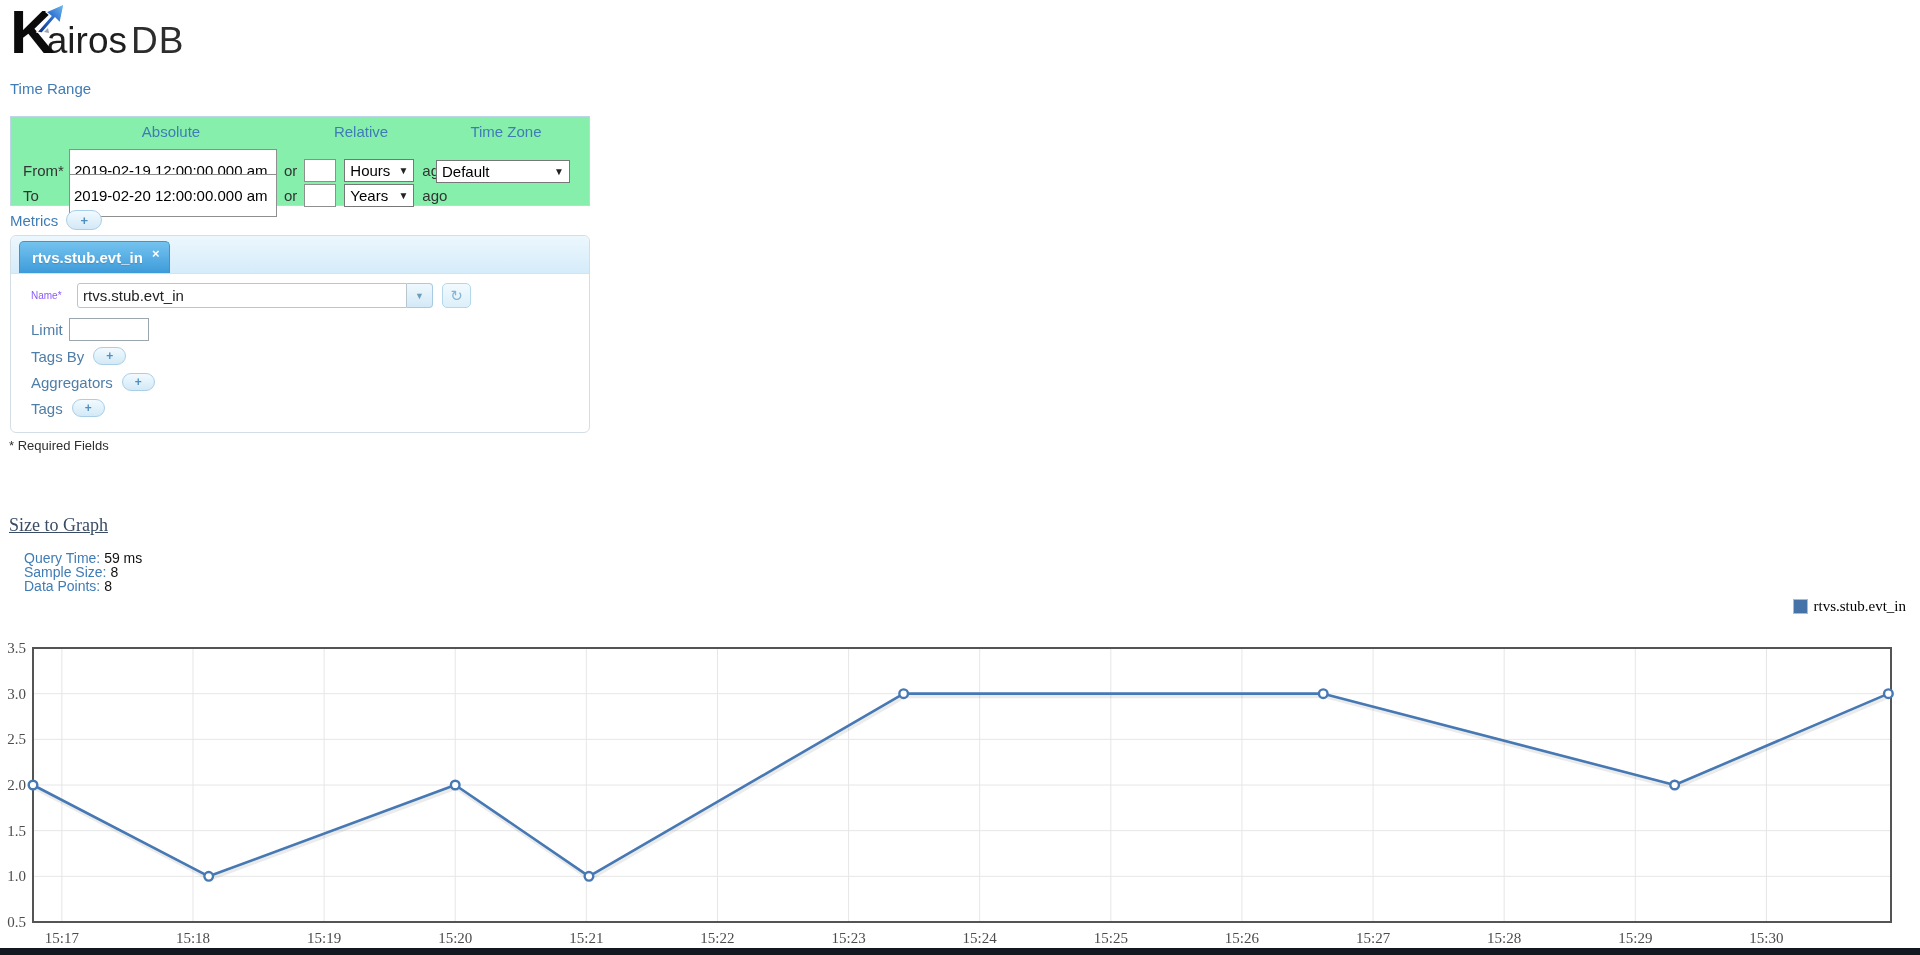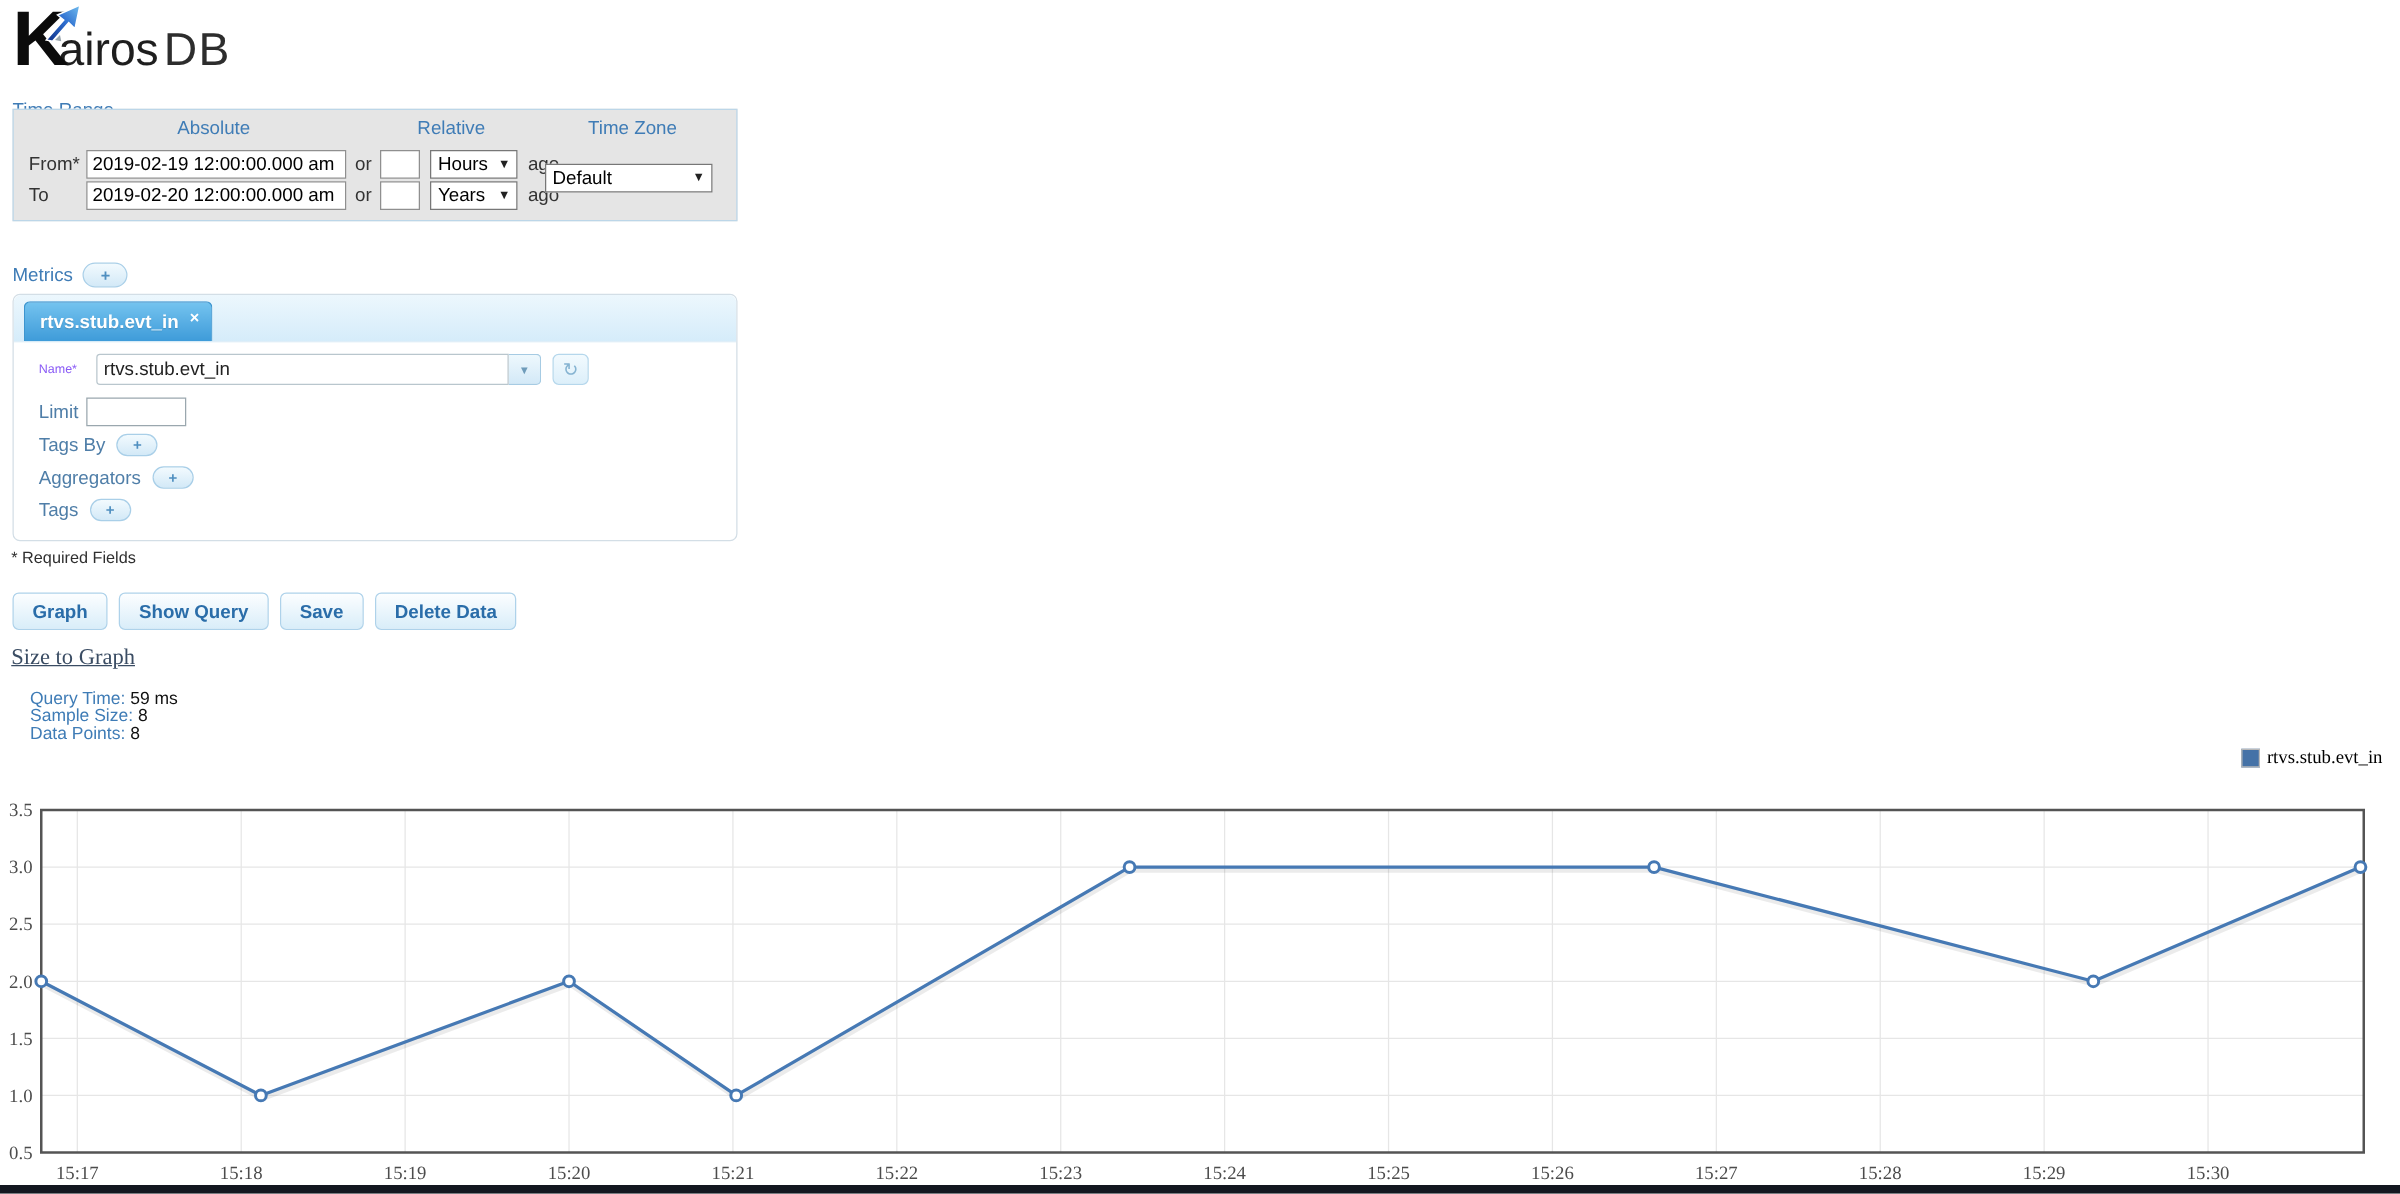--- a/index.html
+++ b/index.html
@@ -12,30 +12,30 @@
   .logo-arrow{position:absolute;left:24px;top:-2px;}
   .logo-airos{font-size:37px;color:#1e1e1e;margin-left:-6px;letter-spacing:0px;text-align:center;}
   .logo-db{font-size:37px;color:#2d2d2d;margin-left:4px;letter-spacing:1px;}
 
   
   .section-label{color:#3f7cb6;font-size:15px;}
   .field-label{color:#4f7ea8;font-size:15px;}
 
   
   .tr-label{position:absolute;left:10px;top:80px;}
-  .time-box{position:absolute;left:10px;top:87px;width:578px;height:88px;border:1px solid #bcd6e8;background:#e5e5e5;text-decoration:underline;}
+  .time-box{position:absolute;left:10px;top:116px;width:578px;height:88px;border:1px solid #bcd6e8;background:#86efac;text-decoration:underline;}
   .time-box .hdr{position:absolute;top:6px;color:#3f7cb6;font-size:15px;text-align:center;}
   .hdr-absolute{left:60px;width:200px;}
   .hdr-relative{left:275px;width:150px;}
   .hdr-timezone{left:420px;width:150px;}
   .tr-row{position:absolute;left:12px;display:flex;align-items:center;}
   .tr-row-from{top:32px;}
   .tr-row-to{top:57px;}
   .tr-row .rlabel{width:46px;font-size:15px;color:#333;}
-  input.date-input{width:198px;height:19px;border:1px solid #8f8f8f;font-size:15px;font-family:inherit;padding:1px 4px;color:#000;}
+  input.date-input{width:198px;height:19px;border:1px solid #8f8f8f;font-size:15px;font-family:inherit;padding:11px 4px;color:#000;}
   .or-txt{font-size:15px;color:#333;margin:0 7px;}
   input.mini-input{width:26px;height:19px;border:1px solid #8f8f8f;font-family:inherit;font-size:14px;}
   .sel{display:inline-flex;align-items:center;justify-content:space-between;border:1px solid #777;background:#fff;height:23px;box-sizing:border-box;padding:0 5px;font-size:15px;color:#000;cursor:default;}
   .sel .caret{font-size:10px;color:#222;margin-left:6px;}
   .sel-unit{width:70px;margin-left:8px;}
   .ago-txt{font-size:15px;color:#333;margin-left:8px;}
   .sel-tz{position:absolute;left:425px;top:43px;width:134px;}
 
   
   .metrics-head{position:absolute;left:10px;top:210px;display:flex;align-items:center;gap:8px;}
@@ -172,26 +172,20 @@
       <span class="pill-btn pill-sm">+</span>
     </div>
     <div class="panel-row tags-row">
       <span class="plabel field-label">Tags</span>
       <span class="pill-btn pill-sm">+</span>
     </div>
   </div>
 
   <div class="required-note">* Required Fields</div>
 
-  <div class="actions">
-    <button class="act-btn">Graph</button>
-    <button class="act-btn">Show Query</button>
-    <button class="act-btn">Save</button>
-    <button class="act-btn">Delete Data</button>
-  </div>
 
   <a class="link-graph">Size to Graph</a>
 
   <div class="stats">
     <div class="row"><span class="slabel">Query Time:</span> <span class="sval">59 ms</span></div>
     <div class="row"><span class="slabel">Sample Size:</span> <span class="sval">8</span></div>
     <div class="row"><span class="slabel">Data Points:</span> <span class="sval">8</span></div>
   </div>
 
   <div class="legend">

